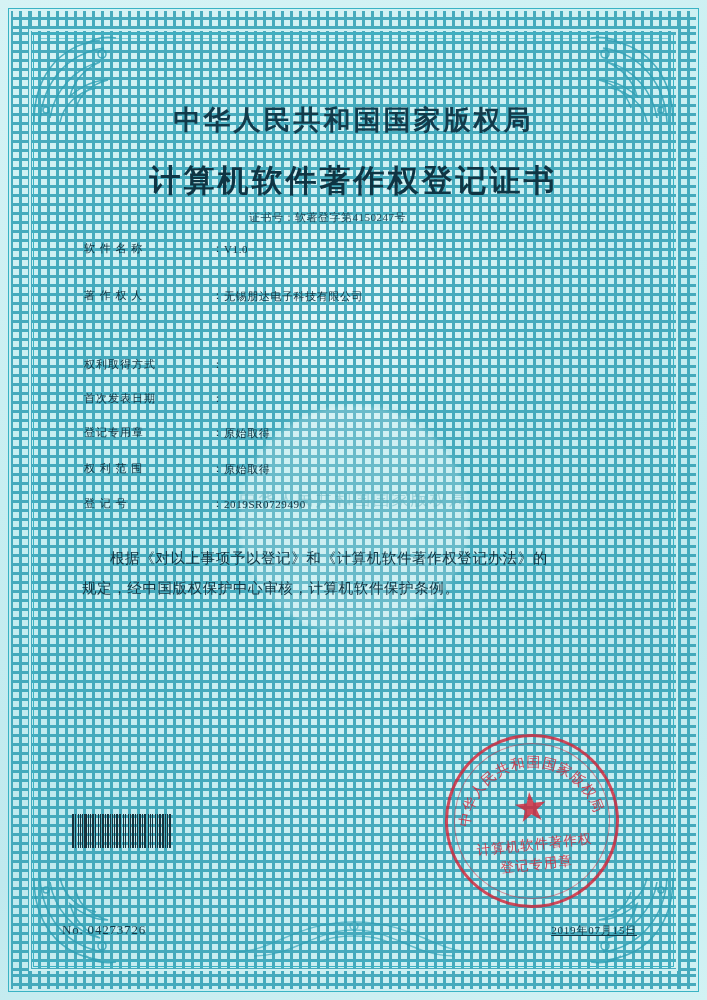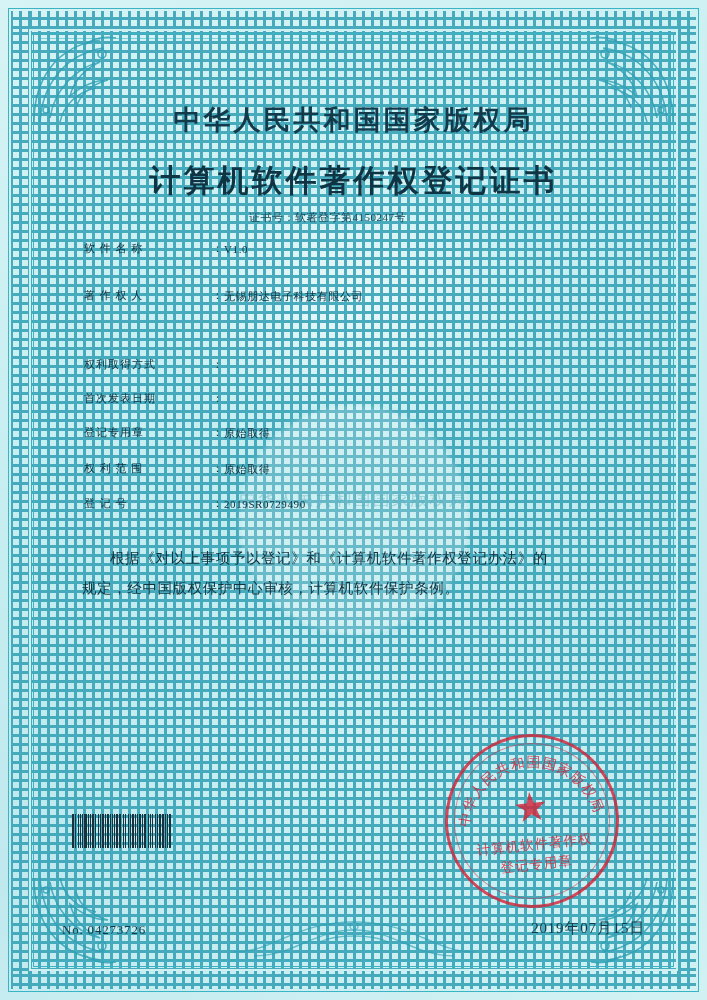--- a/index.html
+++ b/index.html
@@ -260,25 +260,26 @@
   .footer-no {
     position: absolute;
     left: 62px;
     bottom: 62px;
     font-size: 13px;
     color: #143845;
     letter-spacing: 0.8px;
   }
   .footer-date {
     position: absolute;
-    right: 62px;
+    right: 70px;
     bottom: 62px;
-    font-size: 15px;
+    font-size: 11px;
     color: #143845;
     letter-spacing: 0.8px;
+    text-decoration: underline;
   }
 </style>
 </head>
 <body>
 
 <div class="cert">
 
   <div class="border-outer"></div>
   <div class="border-band"></div>
   <div class="border-band-mask"></div>

